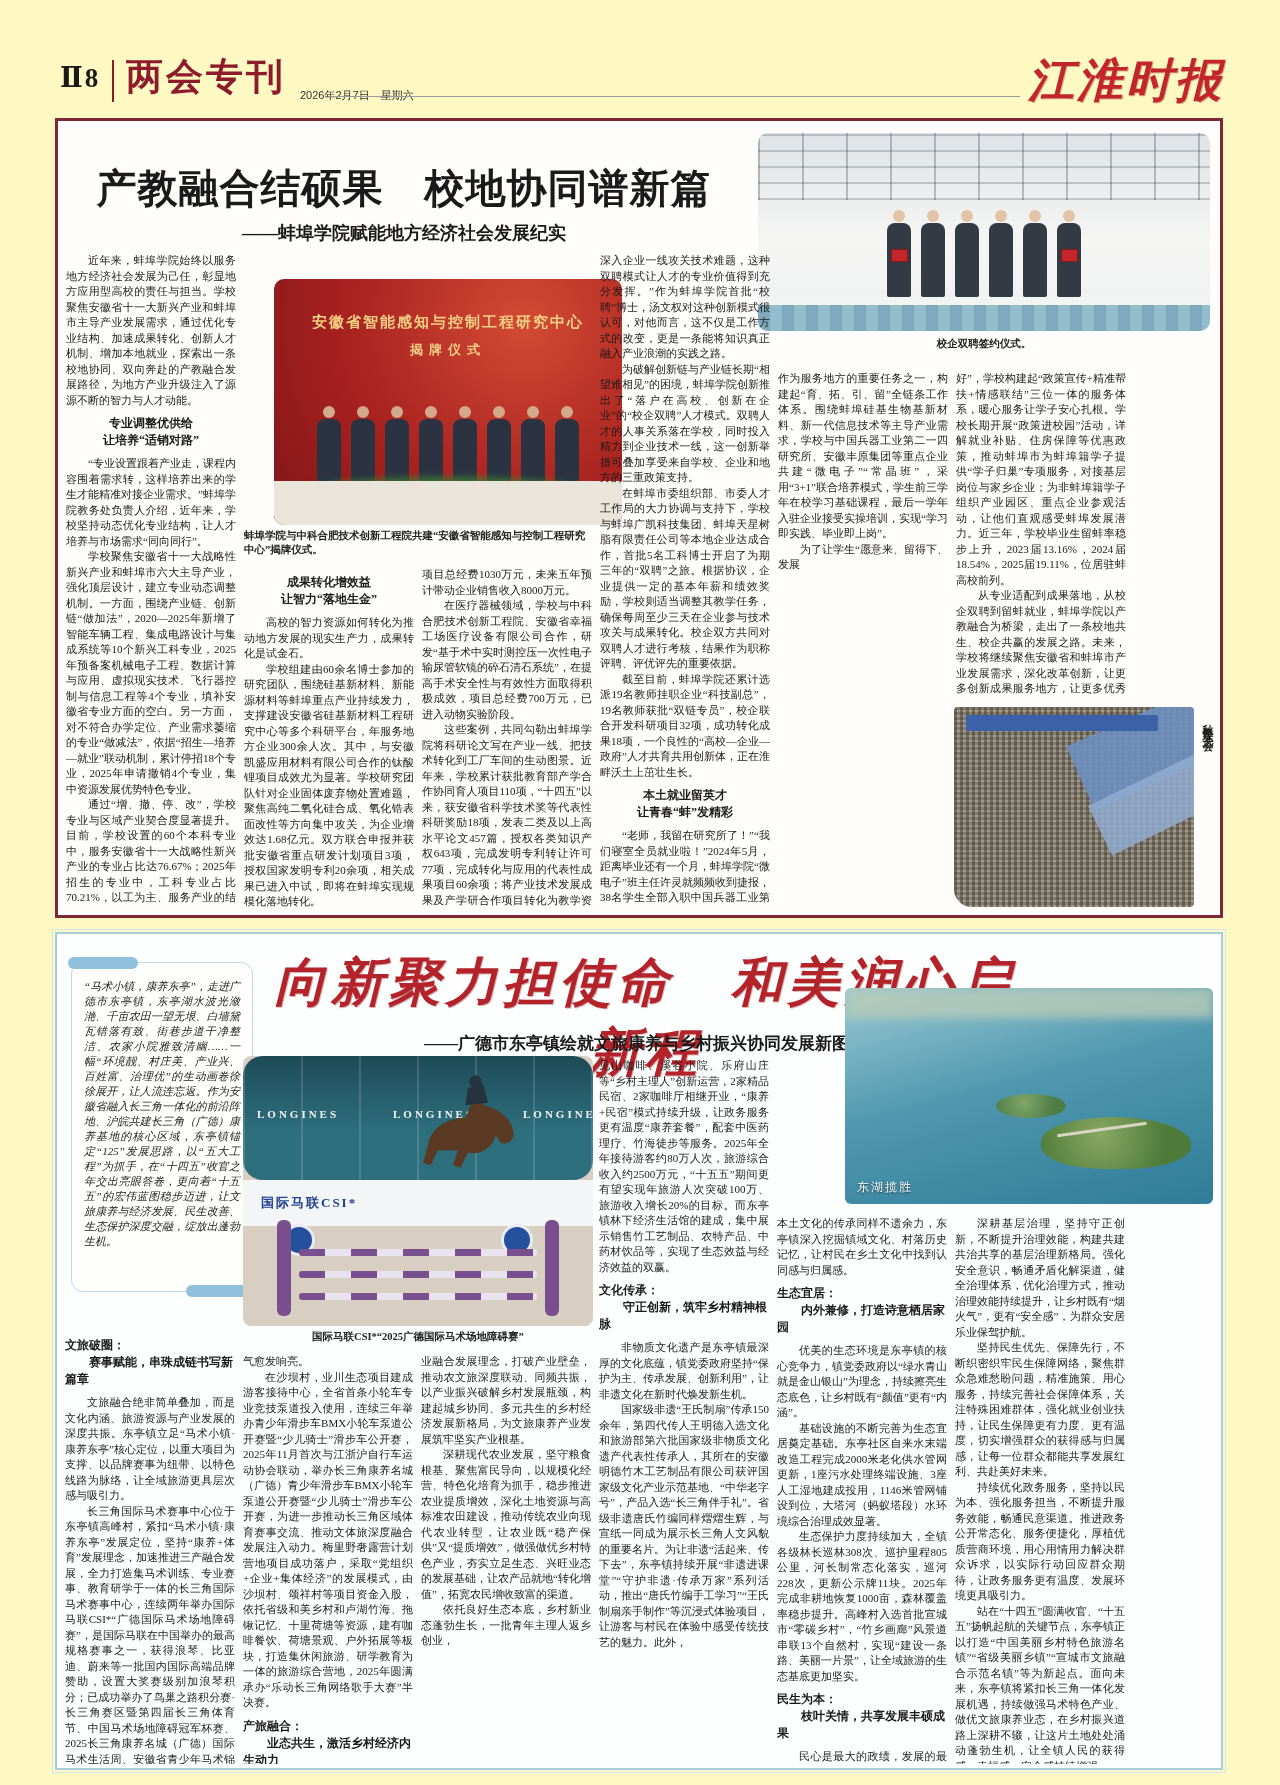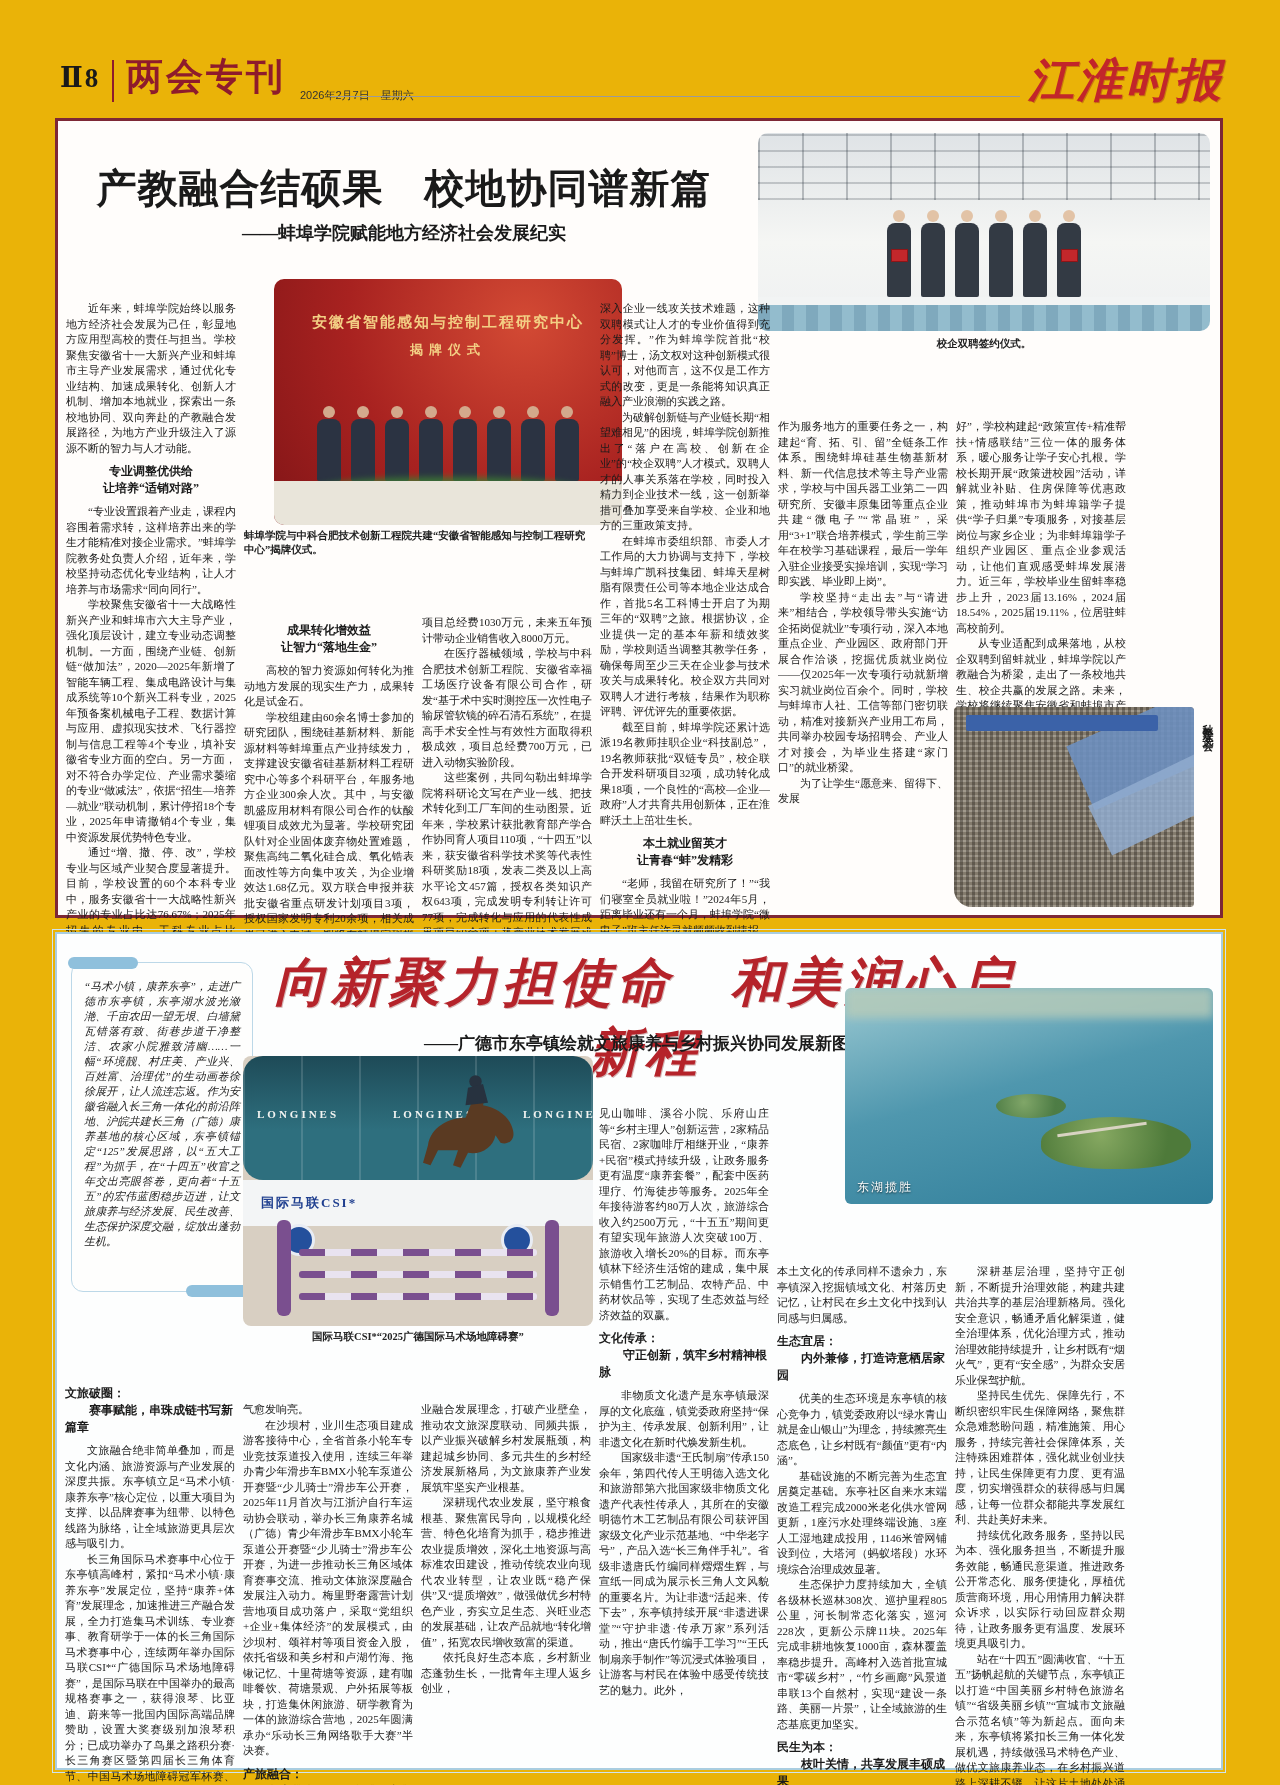--- a/index.html
+++ b/index.html
@@ -1,30 +1,30 @@
 <!DOCTYPE html>
 <html><head>
 <meta charset="utf-8">
 <style>
   html,body{margin:0;padding:0;background:#e8e6e1;}
-  .page{position:relative;width:1280px;height:1785px;margin:0 auto;background:#eab308;overflow:hidden;
+  .page{position:relative;width:1280px;height:1785px;margin:0 auto;background:#fef9c3;overflow:hidden;
         font-family:"Liberation Serif","DejaVu Serif",serif;color:#1a1a1a;}
   
   .edition{position:absolute;left:60px;top:62px;font-size:27px;font-weight:bold;letter-spacing:2px;}
   .edition-divider{position:absolute;left:112px;top:60px;width:2px;height:42px;background:#8e1b2c;}
   .section-title{position:absolute;left:126px;top:52px;font-size:37px;font-weight:bold;color:#8e1b2c;letter-spacing:3px;}
   .issue-date{position:absolute;left:300px;top:88px;font-size:11px;color:#333;font-family:"Liberation Sans",sans-serif;}
   .header-rule{position:absolute;left:330px;top:96px;width:690px;height:1px;background:#9a9a9a;}
   .masthead{position:absolute;left:1028px;top:50px;font-size:46px;font-weight:bold;font-style:italic;
             color:#c2252a;letter-spacing:3px;text-shadow:1px 1px 0 rgba(140,20,20,.35);}
   
   .a1-frame{position:absolute;left:55px;top:118px;width:1168px;height:800px;border:3px solid #7d2836;background:#fffdfb;box-sizing:border-box;}
   .a2-frame{position:absolute;left:55px;top:932px;width:1168px;height:838px;border:2px solid #a9cde0;outline:1px solid #cfe4ef;outline-offset:2px;background:#fdfefe;box-sizing:border-box;}
   
-  .col{position:absolute;width:170px;font-size:11px;line-height:15.5px;text-align:justify;overflow:hidden;margin-top:48px;}
+  .col{position:absolute;width:170px;font-size:11px;line-height:15.5px;text-align:justify;overflow:hidden;}
   .para{text-indent:2em;margin:0;}
   .para.cont{text-indent:0;}
   .subhead{text-align:center;font-weight:bold;white-space:pre-line;font-size:12px;margin:7px 0;line-height:17px;}
   .subhead-left{font-weight:bold;white-space:pre-line;font-size:12px;margin:7px 0;line-height:17px;text-align:left;}
   .caption{font-size:10.5px;font-weight:bold;color:#222;line-height:14px;}
   
   .a1-headline{position:absolute;left:28px;top:40px;width:636px;text-align:center;font-size:40px;font-weight:bold;letter-spacing:1px;}
   .a1-subtitle{position:absolute;left:28px;top:100px;width:636px;text-align:center;font-size:18px;font-weight:bold;}
   .a1-col1{left:8px;top:132px;height:652px;}
   .a1-col2{left:186px;top:446px;height:340px;}
@@ -181,21 +181,20 @@
         <div class="para cont">深入企业一线攻关技术难题，这种双聘模式让人才的专业价值得到充分发挥。”作为蚌埠学院首批“校聘”博士，汤文权对这种创新模式很认可，对他而言，这不仅是工作方式的改变，更是一条能将知识真正融入产业浪潮的实践之路。</div>
         <div class="para">为破解创新链与产业链长期“相望难相见”的困境，蚌埠学院创新推出了“落户在高校、创新在企业”的“校企双聘”人才模式。双聘人才的人事关系落在学校，同时投入精力到企业技术一线，这一创新举措可叠加享受来自学校、企业和地方的三重政策支持。</div>
         <div class="para">在蚌埠市委组织部、市委人才工作局的大力协调与支持下，学校与蚌埠广凯科技集团、蚌埠天星树脂有限责任公司等本地企业达成合作，首批5名工科博士开启了为期三年的“双聘”之旅。根据协议，企业提供一定的基本年薪和绩效奖励，学校则适当调整其教学任务，确保每周至少三天在企业参与技术攻关与成果转化。校企双方共同对双聘人才进行考核，结果作为职称评聘、评优评先的重要依据。</div>
         <div class="para">截至目前，蚌埠学院还累计选派19名教师挂职企业“科技副总”，19名教师获批“双链专员”，校企联合开发科研项目32项，成功转化成果18项，一个良性的“高校—企业—政府”人才共育共用创新体，正在淮畔沃土上茁壮生长。</div>
         <div class="subhead">本土就业留英才
 让青春“蚌”发精彩</div>
         <div class="para">“老师，我留在研究所了！”“我们寝室全员就业啦！”2024年5月，距离毕业还有一个月，蚌埠学院“微电子”班主任许灵就频频收到捷报，38名学生全部入职中国兵器工业第二一四研究所及下属企业，实现100%就业、100%留蚌、100%服务新兴产业的亮眼成绩。这一“三全”佳绩，正是蚌埠学院以产教融合促进人才留蚌就业的一个生动缩影。</div>
       </div>
     <div class="col a1-col5">
         <div class="para cont">作为服务地方的重要任务之一，构建起“育、拓、引、留”全链条工作体系。围绕蚌埠硅基生物基新材料、新一代信息技术等主导产业需求，学校与中国兵器工业第二一四研究所、安徽丰原集团等重点企业共建“微电子”“常晶班”，采用“3+1”联合培养模式，学生前三学年在校学习基础课程，最后一学年入驻企业接受实操培训，实现“学习即实践、毕业即上岗”。</div>
-        <div class="para">学校坚持“走出去”与“请进来”相结合，学校领导带头实施“访企拓岗促就业”专项行动，深入本地重点企业、产业园区、政府部门开展合作洽谈，挖掘优质就业岗位——仅2025年一次专项行动就新增实习就业岗位百余个。同时，学校与蚌埠市人社、工信等部门密切联动，精准对接新兴产业用工布局，共同举办校园专场招聘会、产业人才对接会，为毕业生搭建“家门口”的就业桥梁。</div>
         <div class="para">为了让学生“愿意来、留得下、发展</div>
       </div>
     <div class="col a1-col6">
         <div class="para cont">好”，学校构建起“政策宣传+精准帮扶+情感联结”三位一体的服务体系，暖心服务让学子安心扎根。学校长期开展“政策进校园”活动，详解就业补贴、住房保障等优惠政策，推动蚌埠市为蚌埠籍学子提供“学子归巢”专项服务，对接基层岗位与家乡企业；为非蚌埠籍学子组织产业园区、重点企业参观活动，让他们直观感受蚌埠发展潜力。近三年，学校毕业生留蚌率稳步上升，2023届13.16%，2024届18.54%，2025届19.11%，位居驻蚌高校前列。</div>
         <div class="para">从专业适配到成果落地，从校企双聘到留蚌就业，蚌埠学院以产教融合为桥梁，走出了一条校地共生、校企共赢的发展之路。未来，学校将继续聚焦安徽省和蚌埠市产业发展需求，深化改革创新，让更多创新成果服务地方，让更多优秀人才扎根珠城，为加快建设幸福蚌埠和美好安徽贡献蚌院力量。</div>
       </div>
 
     <div class="photo-jobfair">
       <div class="speckle"></div>
       <div class="tarp1"></div>

